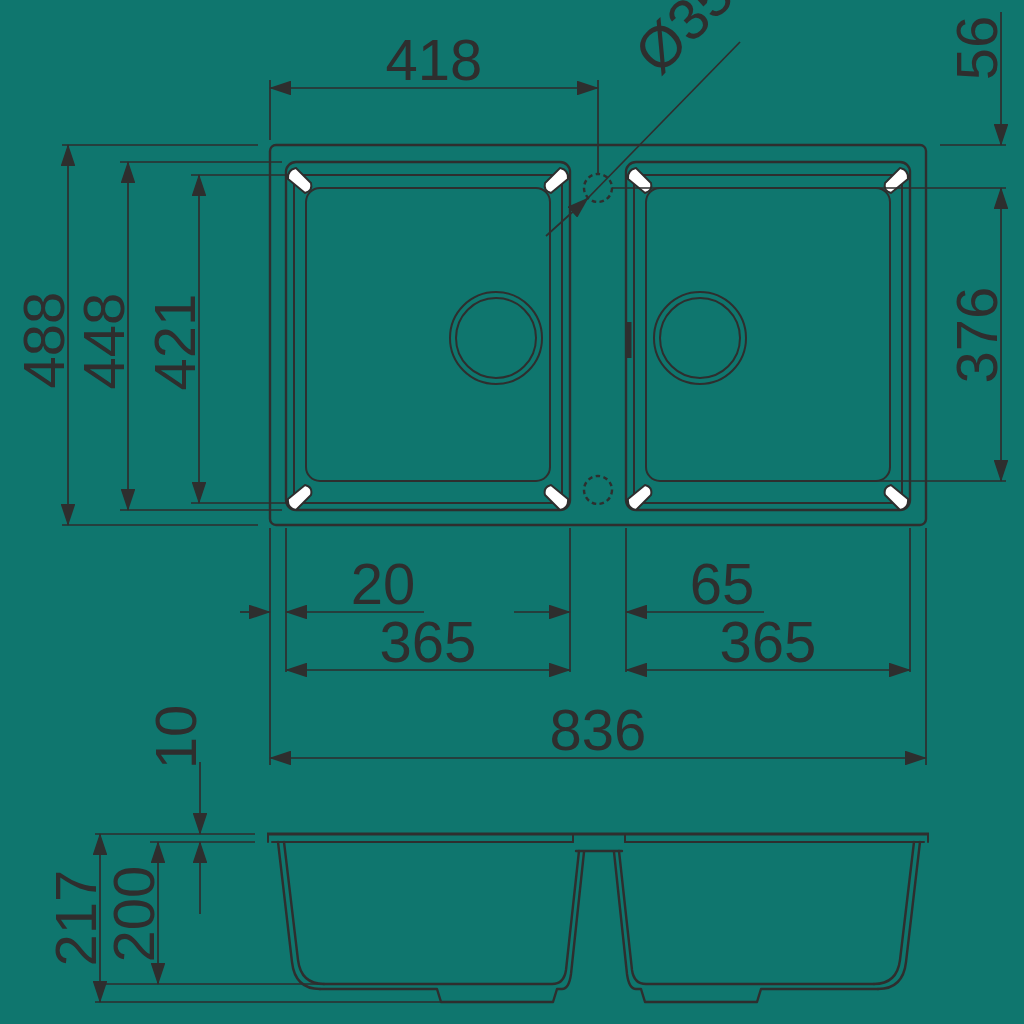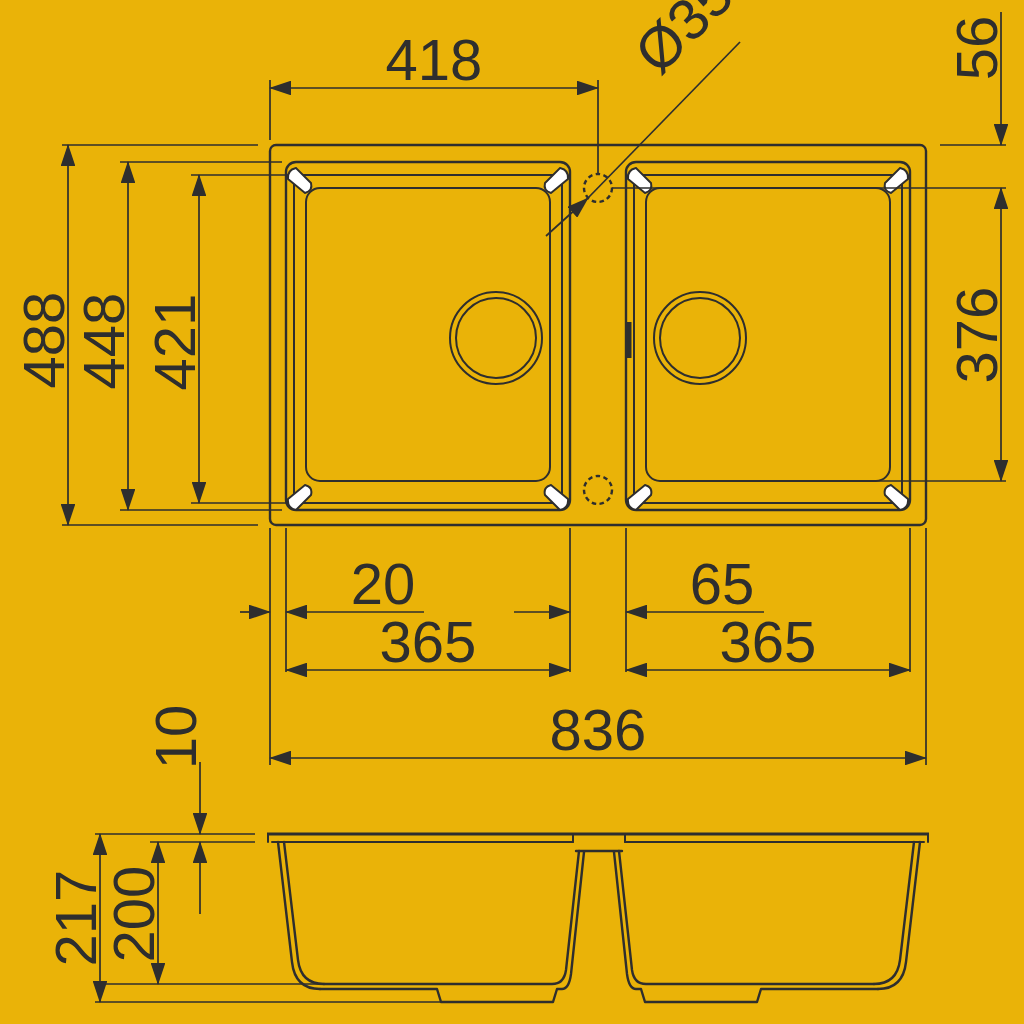--- a/index.html
+++ b/index.html
@@ -1,16 +1,16 @@
 <!DOCTYPE html>
 <html><head>
 <meta charset="utf-8">
 <style>
   html,body{margin:0;padding:0;background:#ffffff;}
-  .stage{width:1024px;height:1024px;position:relative;background:#eab308;overflow:hidden;}
+  .stage{width:1024px;height:1024px;position:relative;background:#0f766e;overflow:hidden;}
   svg{display:block;}
   .obj{stroke:#2e2e2e;fill:none;stroke-width:2.4;stroke-linecap:round;stroke-linejoin:round;}
   .obj2{stroke:#2e2e2e;fill:none;stroke-width:2;stroke-linecap:round;stroke-linejoin:round;}
   .thick{stroke:#2e2e2e;fill:none;stroke-width:3;}
   .ext,.dim{stroke:#2e2e2e;fill:none;stroke-width:1.7;}
   .dash{stroke:#2e2e2e;fill:none;stroke-width:2.4;stroke-dasharray:4.5 3.4;}
   .facet{stroke:#2e2e2e;fill:#ffffff;stroke-width:2;}
   .tick{stroke:#2e2e2e;stroke-width:5;}
   .lbl{font-family:"Liberation Sans","DejaVu Sans",sans-serif;font-size:58px;fill:#2e2e2e;}
   .arr{fill:#2e2e2e;}

